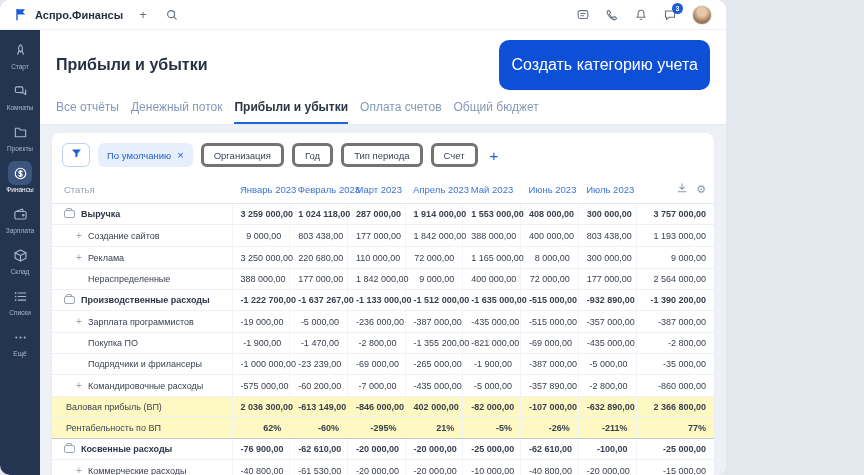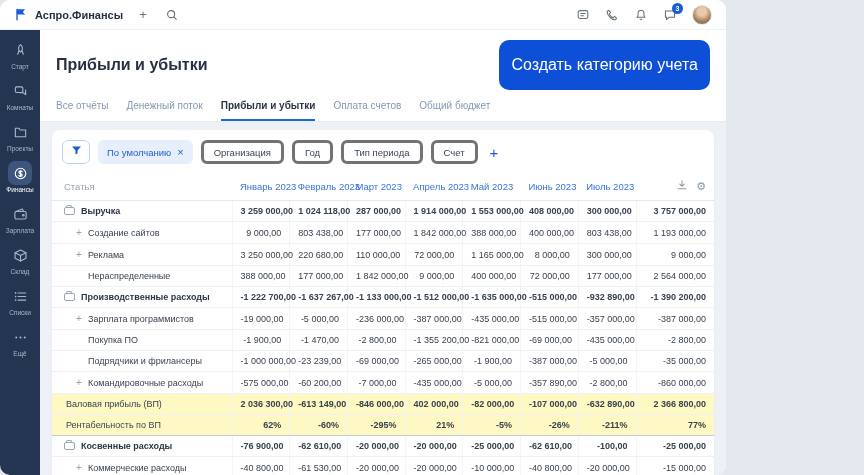--- a/index.html
+++ b/index.html
@@ -38,21 +38,21 @@
   .sb-item.active .sb-ic { background:#3d547d; }
 
   .main { flex:1; background:#edf0f5; overflow:hidden; display:flex; flex-direction:column; }
 
   
   .page-head { background:#fff; padding:10px 16px 0; border-bottom:1px solid #e7eaf0; }
   .title-row { display:flex; align-items:center; justify-content:space-between; }
   .page-title { margin:0; font-size:16px; font-weight:700; color:#273142; }
   .primary-btn { background:#0d4fd7; color:#fff; border:none; border-radius:10px;
     font-size:16px; padding:16px 12px; cursor:pointer; font-family:inherit; }
-  .tabs { display:flex; gap:18px; margin-top:10px; font-size:10px; }
+  .tabs { display:flex; gap:12px; margin-top:10px; font-size:12px; }
   .tab { color:#8598b5; padding-bottom:8px; cursor:pointer; border-bottom:2px solid transparent; }
   .tab.active { color:#2b3647; font-weight:700; border-bottom-color:#1b66d9; }
 
   
   .card { margin:8px 12px 0; background:#fff; border-radius:8px 8px 0 0; flex:1;
     box-shadow:0 1px 2px rgba(16,24,40,.05); overflow:hidden; }
   .filter-row { display:flex; align-items:center; gap:8px; padding:10px 10px 8px; }
   .funnel-btn { width:28px; height:24px; border:1px solid #bcd2f5; border-radius:6px;
     background:#fff; display:flex; align-items:center; justify-content:center; cursor:pointer; }
   .chip { height:24px; display:flex; align-items:center; gap:6px; background:#e7effd;

